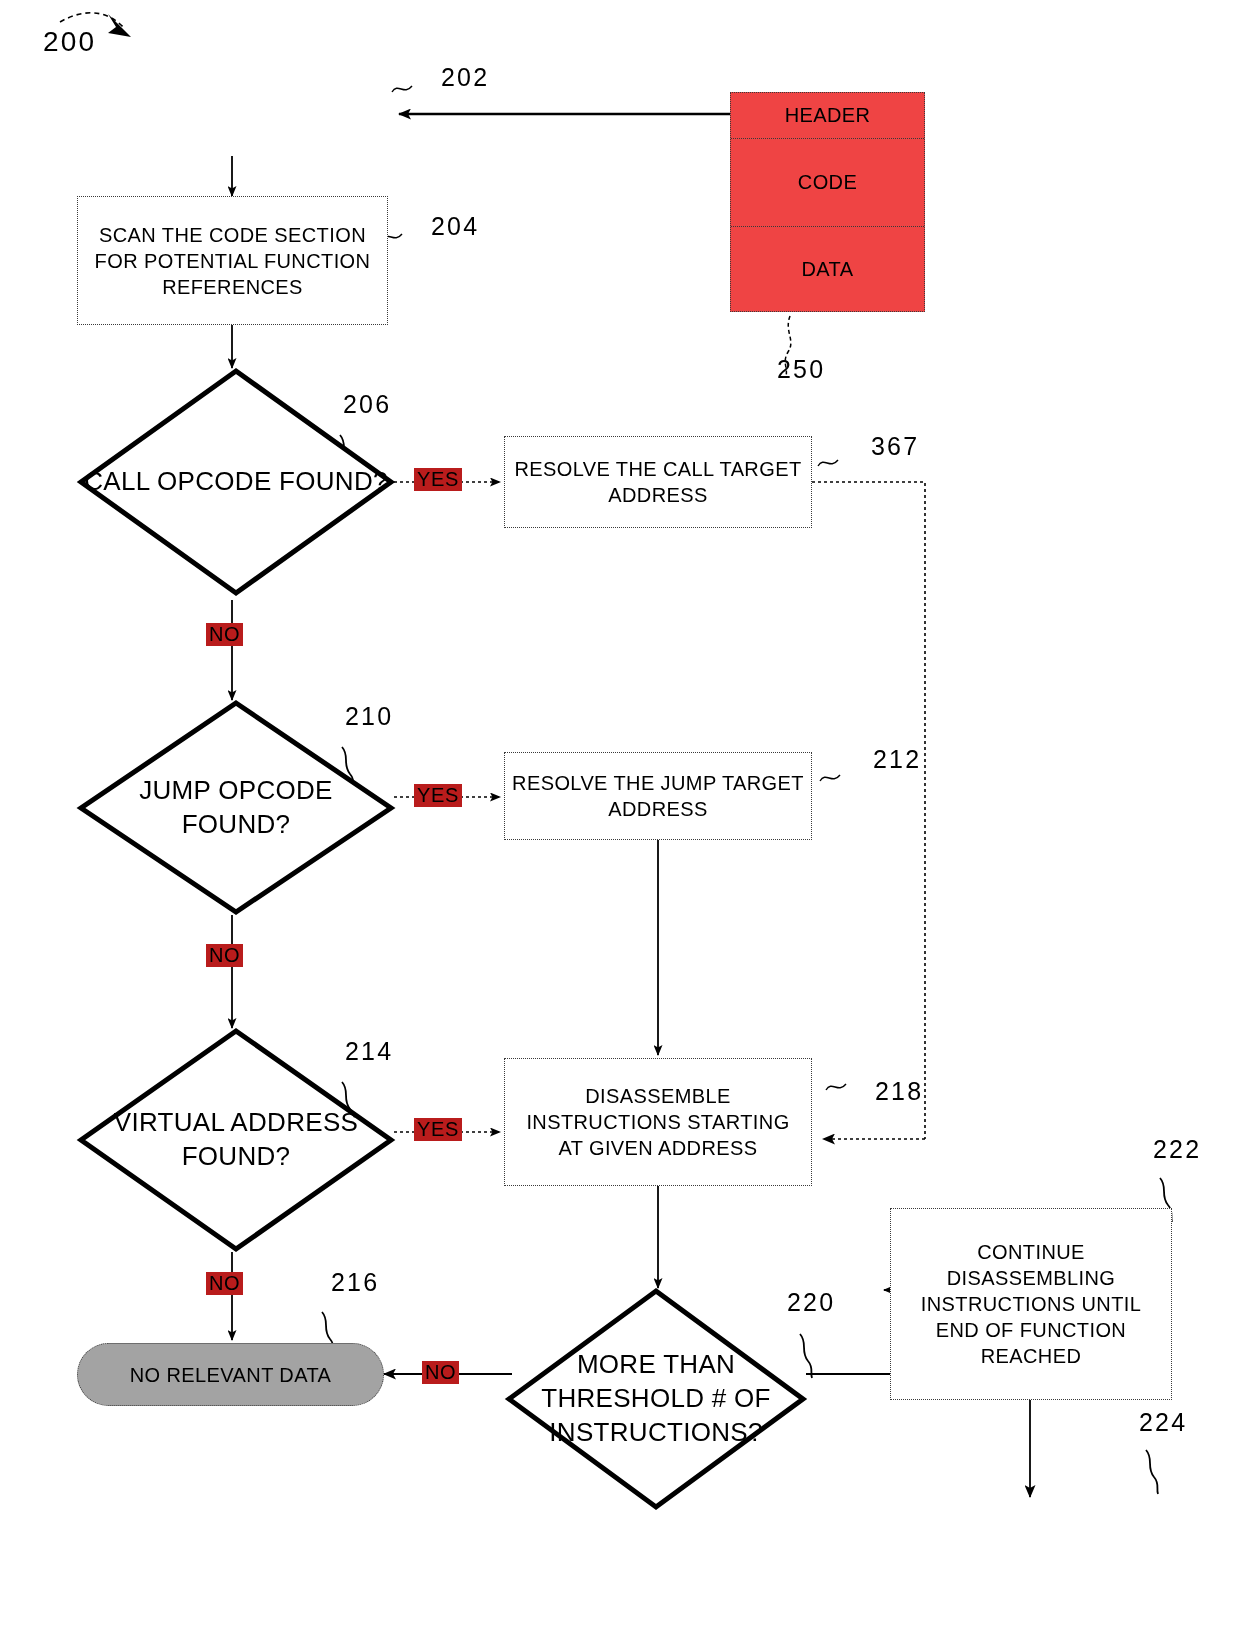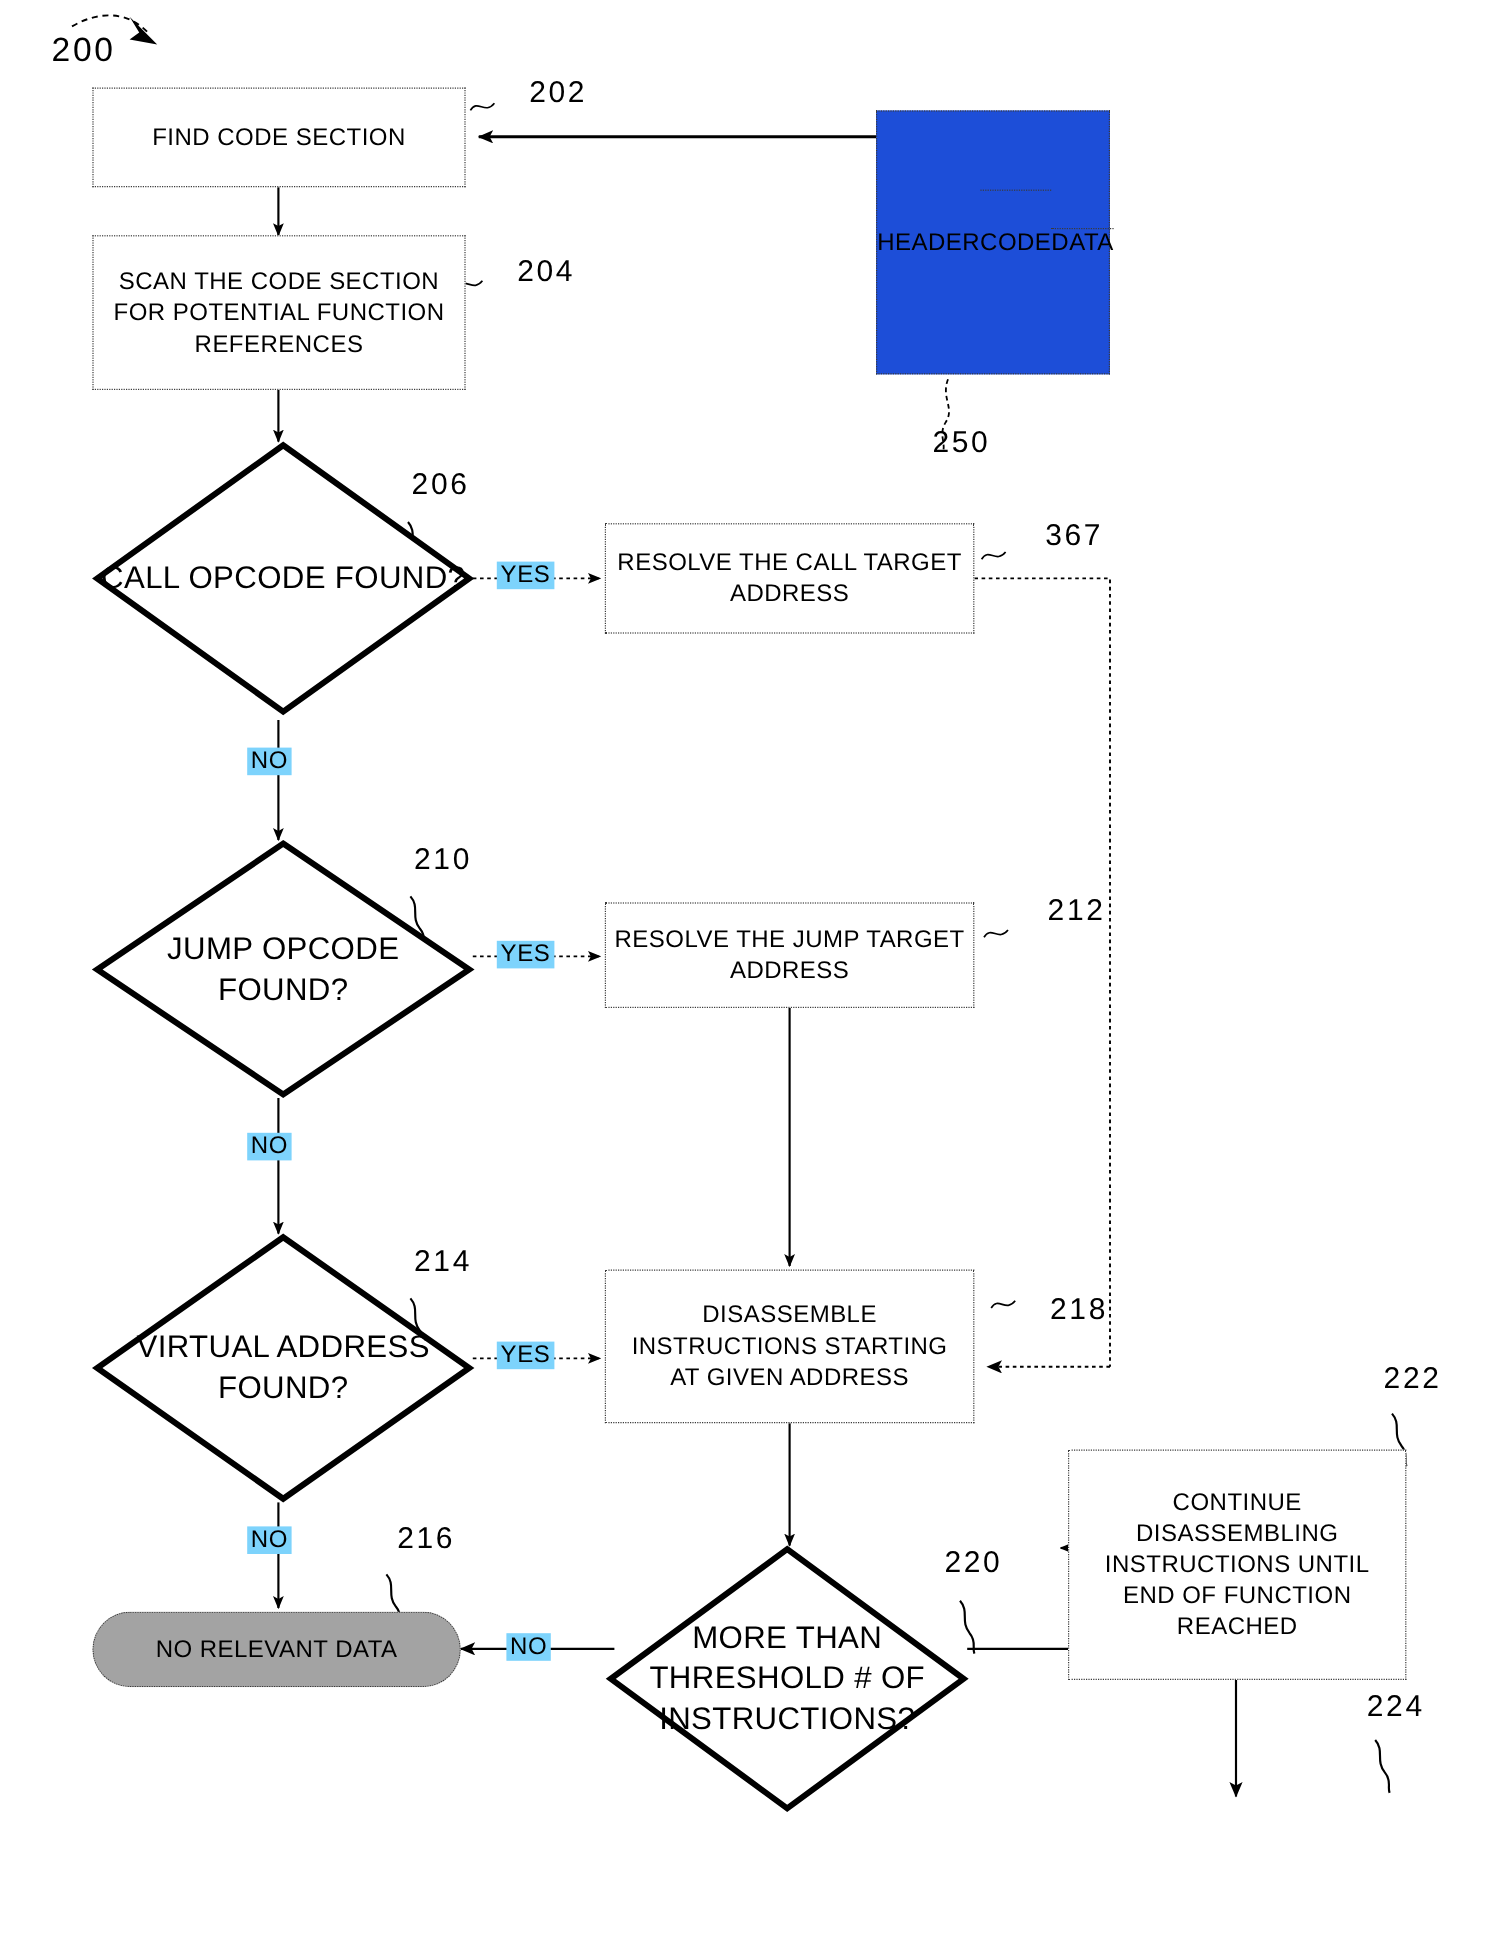--- a/index.html
+++ b/index.html
@@ -48,25 +48,24 @@
   .pill {
     border: 1.6px dotted #3a3a3a;
     background: #a3a3a3;
     border-radius: 999px;
     font-size: 20px;
   }
   .stack {
     position: absolute;
     box-sizing: border-box;
     border: 1.6px dotted #3a3a3a;
-    background: #1d4ed8;
+    background: #ef4444;
     z-index: 3;
     display: flex;
-    flex-direction: row;
-    align-items: center;
+    flex-direction: column;
   }
   .stack-cell {
     box-sizing: border-box;
     display: flex;
     align-items: center;
     justify-content: center;
     font-size: 20px;
     color: #000000;
     letter-spacing: 0.4px;
   }
@@ -110,21 +109,21 @@
     color: #000000;
     letter-spacing: 2.2px;
     white-space: nowrap;
     z-index: 4;
     margin-left: 17px;
   }
   .edge-label {
     position: absolute;
     font-size: 20px;
     color: #000000;
-    background: #7dd3fc;
+    background: #b91c1c;
     padding: 0 3px;
     letter-spacing: 0.6px;
     white-space: nowrap;
     z-index: 4;
   }
 </style>
 </head>
 <body>
 
 <div id="canvas">
@@ -186,23 +185,20 @@
     <path d="M342,1082 C350,1091 342,1099 350,1109 C356,1116 352,1121 354,1126" fill="none" stroke="#000000" stroke-width="1.8"></path>
     <path d="M322,1312 C330,1321 322,1329 330,1339 C336,1346 332,1351 334,1356" fill="none" stroke="#000000" stroke-width="1.8"></path>
     <path d="M826,1090 C832,1080 838,1094 846,1084" fill="none" stroke="#000000" stroke-width="1.4"></path>
     <path d="M800,1334 C808,1343 800,1351 808,1361 C814,1368 810,1373 812,1378" fill="none" stroke="#000000" stroke-width="1.8"></path>
     <path d="M1160,1178 C1168,1187 1160,1195 1168,1205 C1174,1212 1170,1217 1172,1222" fill="none" stroke="#000000" stroke-width="1.8"></path>
     <path d="M1146,1450 C1154,1459 1146,1467 1154,1477 C1160,1484 1156,1489 1158,1494" fill="none" stroke="#000000" stroke-width="1.8"></path>
   </svg>
 
   <div class="ref" style="left:26px; top:26px; font-size:28px;">200</div>
 
-  <div class="node proc" style="left:77px; top:73px; width:311px; height:83px;">
-    <span>FIND CODE SECTION</span>
-  </div>
   <div class="ref" style="left:424px; top:63px;">202</div>
 
   <div class="node proc" style="left:77px; top:196px; width:311px; height:129px;">
     <span>SCAN THE CODE SECTION FOR POTENTIAL FUNCTION REFERENCES</span>
   </div>
   <div class="ref" style="left:414px; top:212px;">204</div>
 
   <div class="stack" style="left:730px; top:92px; width:195px; height:220px;">
     <div class="stack-cell" style="height:45px;">
       <span>HEADER</span>

